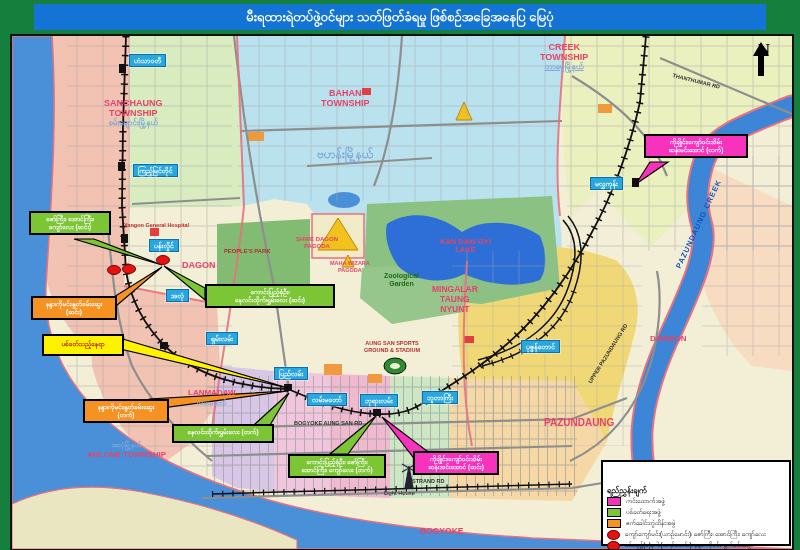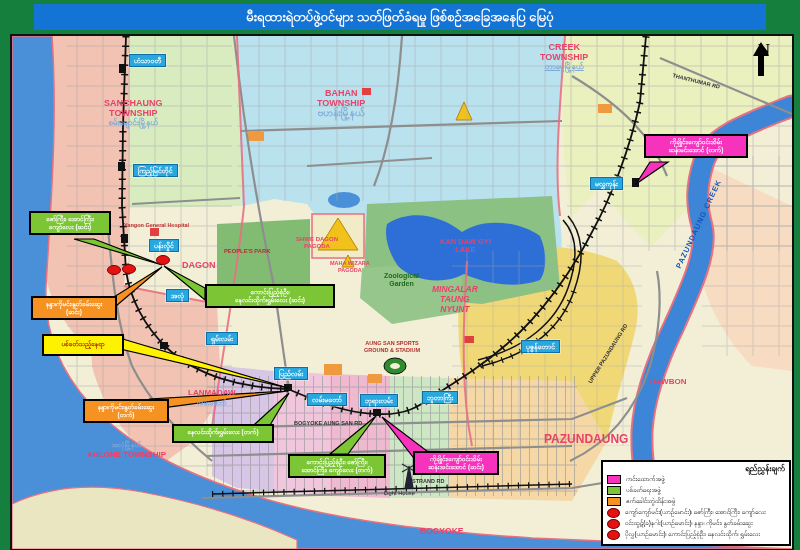--- a/index.html
+++ b/index.html
@@ -21,21 +21,21 @@
   .green{background:#7CC636;}
   .orange{background:#F59222;}
   .yellow{background:#FFF200;color:#A81800;}
   .pink{background:#F733BE;}
   .tslabel{position:absolute;color:#E8426A;font-weight:bold;text-align:center;line-height:10px;
            font-size:9px;white-space:nowrap;}
   .mm{color:#7FA8D8;font-weight:bold;}
   .maplabel{position:absolute;white-space:nowrap;font-weight:bold;}
   #legend{position:absolute;left:589px;top:424px;width:190px;height:86px;background:#fff;
           border:2px solid #000;box-sizing:border-box;padding:2px 4px;}
-  #legend .lg-title{text-align:right;font-weight:bold;font-size:8px;line-height:10px;}
+  #legend .lg-title{text-align:left;font-weight:bold;font-size:8px;line-height:10px;margin-top:22px;}
   .lg-row{display:flex;align-items:center;height:11px;}
   .lg-swatch{width:12px;height:7px;border:1px solid #000;margin-right:5px;flex:none;}
   .lg-dot{width:11px;height:8px;border-radius:50%;background:#E51212;border:1px solid #7A0000;
           margin-right:5px;flex:none;}
   .lg-label{font-size:6.3px;white-space:nowrap;overflow:hidden;}
   #north{position:absolute;left:735px;top:6px;width:34px;height:56px;text-align:center;}
   #north .n{font-family:"Liberation Serif",serif;font-weight:bold;font-size:17px;line-height:16px;color:#000;}
 </style>
 </head>
 <body>
@@ -179,50 +179,50 @@
     </svg>
 
     <div class="tslabel" style="left:92px;top:62px;">
       <div>SANCHAUNG</div>
       <div>TOWNSHIP</div>
       <div class="mm" style="font-size:8px;">စမ်းချောင်းမြို့နယ်</div>
     </div>
     <div class="tslabel" style="left:305px;top:52px;">
       <div>BAHAN</div>
       <div>TOWNSHIP</div>
-      <div class="mm" style="font-size:10px;">ဗဟန်းမြို့နယ်</div>
+      <div class="mm" style="font-size:12px;margin-top:41px;">ဗဟန်းမြို့နယ်</div>
     </div>
     <div class="tslabel" style="left:528px;top:6px;">
       <div>CREEK</div>
       <div>TOWNSHIP</div>
       <div class="mm" style="font-size:8px;text-decoration:underline;">တာမွေမြို့နယ်</div>
     </div>
     <div class="tslabel" style="left:170px;top:224px;">
       <div>DAGON</div>
     </div>
     <div class="tslabel" style="left:75px;top:404px;font-size:8px;">
       <div class="mm" style="font-size:7px;">အလုံမြို့နယ်</div>
       <div>AHLONE TOWNSHIP</div>
     </div>
     <div class="tslabel" style="left:176px;top:352px;font-size:8px;">
       <div>LANMADAW</div>
       <div class="mm" style="font-size:7px;">လမ်းမတော်</div>
     </div>
-    <div class="tslabel" style="left:420px;top:248px;font-size:8.5px;font-style:italic;">
+    <div class="tslabel" style="left:420px;top:248px;font-size:8.5px;">
       <div>MINGALAR</div>
       <div>TAUNG</div>
       <div>NYUNT</div>
     </div>
-    <div class="tslabel" style="left:532px;top:398px;font-size:12px;">
+    <div class="tslabel" style="left:532px;top:382px;font-size:10px;">
       <div>PAZUNDAUNG</div>
     </div>
     <div class="tslabel" style="left:408px;top:490px;font-size:8.5px;">
       <div>BOGYOKE</div>
     </div>
-    <div class="tslabel" style="left:638px;top:298px;font-size:8px;margin-top:43px;">
+    <div class="tslabel" style="left:638px;top:298px;font-size:8px;">
       <div>DAWBON</div>
     </div>
 
     <div class="maplabel" style="left:428px;top:202px;color:#E8426A;font-size:7.5px;line-height:8px;text-align:center;">
       <div>KAN DAW GYI</div>
           <div>LAKE</div>
     </div>
     <div class="maplabel" style="left:284px;top:200px;color:#E8426A;font-size:6px;line-height:7px;text-align:center;">
       <div>SHWE DAGON</div>
           <div>PAGODA</div>

